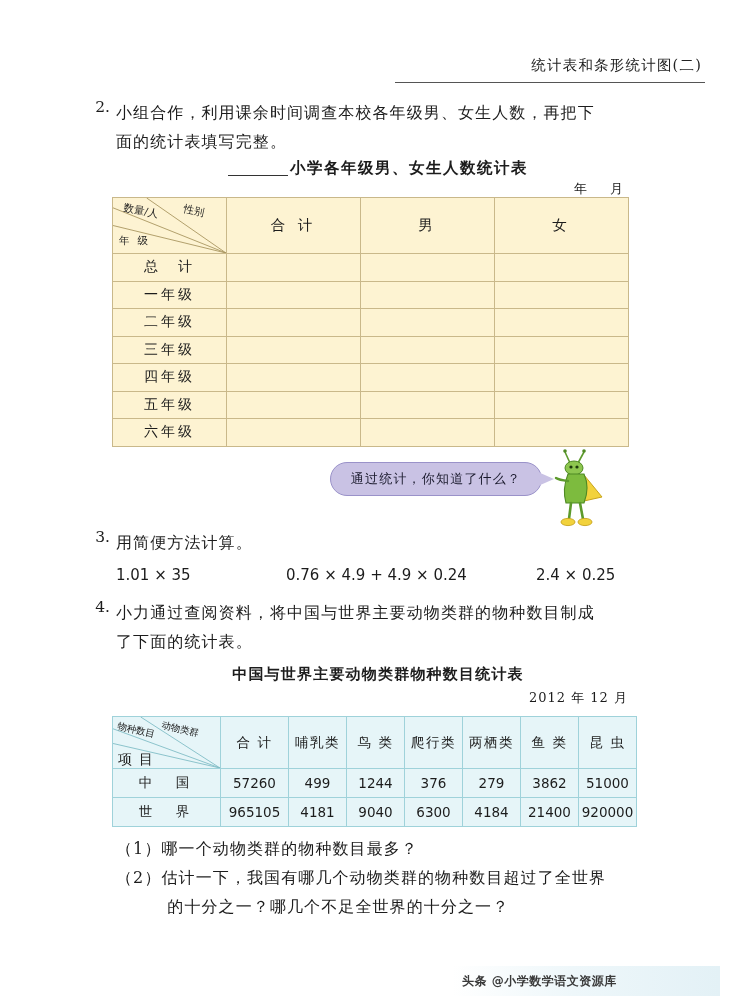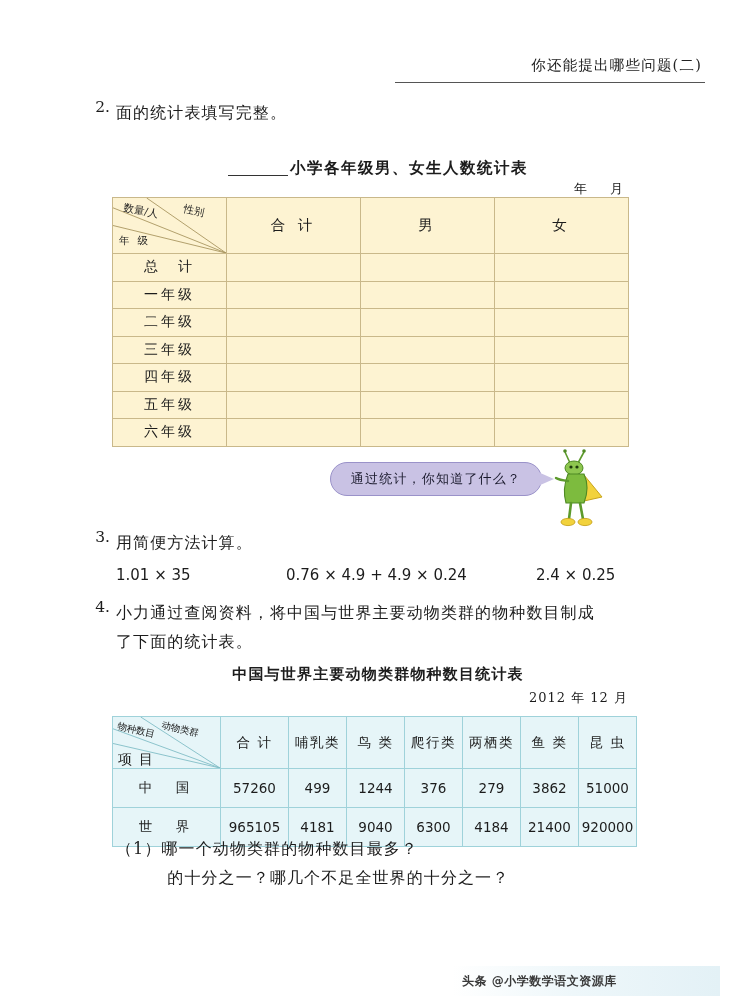--- a/index.html
+++ b/index.html
@@ -117,21 +117,21 @@
     position:absolute; left:88px; top:689px; width:540px;
     text-align:right; font-size:13px; letter-spacing:1px;
     font-family:"DejaVu Serif",serif;
   }
   #table2{
     position:absolute; left:112px; top:716px; width:524px;
   }
   #table2 td{
     border:1px solid #9fd2da;
     background:#e6f5f8;
-    height:39px; text-align:center;
+    height:29px; text-align:center;
     font-size:13.5px; letter-spacing:1.5px;
     font-family:"DejaVu Serif",serif;
   }
   #table2 td.num{
     font-family:"DejaVu Sans","Liberation Sans",sans-serif;
     letter-spacing:0px; font-size:13.5px;
   }
   #table2 td.rowlabel{ letter-spacing:5px; }
   #table2 td.corner{ padding:0; position:relative; height:52px; }
 
@@ -145,27 +145,28 @@
   #watermark .wm{
     font-size:12px; font-weight:bold; color:#3a3a3a;
     font-family:"DejaVu Sans","Liberation Sans",sans-serif;
     letter-spacing:0.5px;
   }
 </style>
 </head>
 <body>
 
 <div class="page-header">
-  <span class="ht">你还能提出哪些问题(二)</span>
+  <span class="ht">统计表和条形统计图(二)</span>
 </div>
 <div class="header-rule"></div>
 
 <div class="prob" style="top:98px;">
   <div class="num">2.</div>
   <div class="body">
+    <div class="ln">小组合作，利用课余时间调查本校各年级男、女生人数，再把下</div>
     <div class="ln">面的统计表填写完整。</div>
   </div>
 </div>
 
 <div id="t1-title-wrap">
   <span id="t1-blank"></span><span id="t1-title">小学各年级男、女生人数统计表</span>
 </div>
 <div id="t1-date">年　月</div>
 
 <table class="grid" id="table1">
@@ -321,18 +322,19 @@
     <td class="num">6300</td>
     <td class="num">4184</td>
     <td class="num">21400</td>
     <td class="num">920000</td>
   </tr>
 </tbody>
   </table>
 
 <div style="position:absolute; left:116px; top:834px; width:560px;">
   <div class="ln">（1）哪一个动物类群的物种数目最多？</div>
+  <div class="ln">（2）估计一下，我国有哪几个动物类群的物种数目超过了全世界</div>
   <div class="ln">　　　的十分之一？哪几个不足全世界的十分之一？</div>
 </div>
 
 <div id="watermark">
   <span class="wm">头条 @小学数学语文资源库</span>
 </div>
 
 </body></html>

